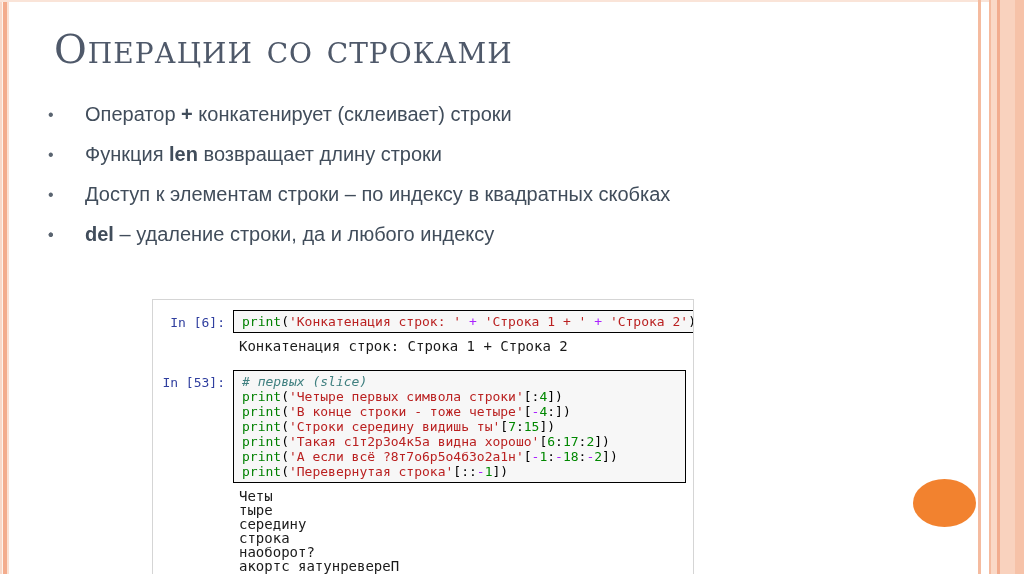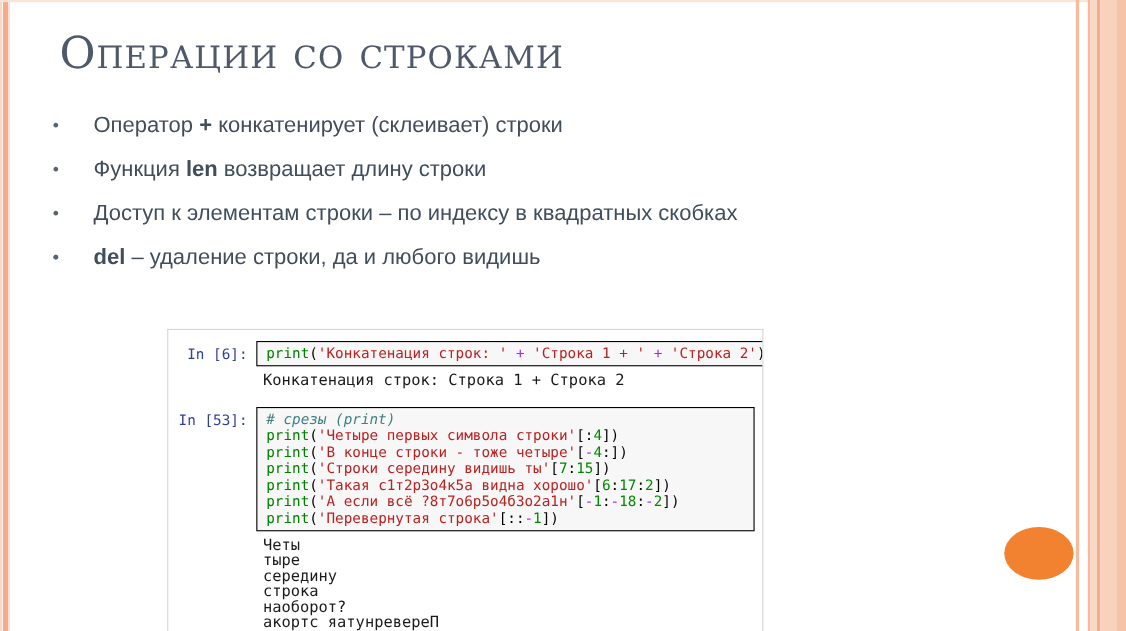--- a/index.html
+++ b/index.html
@@ -53,35 +53,35 @@
   <div class="right-band"></div>
   <div class="ellipse"></div>
 
   <h1 class="title">Операции со строками</h1>
 
   <ul class="bullets">
       <li class="bullet-item"><span class="bullet-dot">•</span><span class="bullet-text"><span>Оператор </span><span class="b">+</span><span> конкатенирует (склеивает) строки</span></span></li>
       <li class="bullet-item"><span class="bullet-dot">•</span><span class="bullet-text"><span>Функция </span><span class="b">len</span><span> возвращает длину строки</span></span></li>
       <li class="bullet-item"><span class="bullet-dot">•</span><span class="bullet-text"><span>Доступ к элементам строки – по индексу в квадратных скобках</span></span></li>
       <li class="bullet-item"><span class="bullet-dot">•</span></li>
-      <li class="bullet-item"><span class="bullet-dot">•</span><span class="bullet-text"><span class="b">del</span><span> – удаление строки, да и любого видишь</span></span></li>
+      <li class="bullet-item"><span class="bullet-dot">•</span><span class="bullet-text"><span class="b">del</span><span> – удаление строки, да и любого индексу</span></span></li>
     </ul>
 
   <div class="nb">
       <div class="nb-row">
         <div class="nb-prompt">In [6]:</div>
         <div class="nb-input">
           <div class="code-line"><span class="tok-kw">print</span><span class="tok-pln">(</span><span class="tok-str">'Конкатенация строк: '</span><span class="tok-op"> + </span><span class="tok-str">'Строка 1 + '</span><span class="tok-op"> + </span><span class="tok-str">'Строка 2'</span><span class="tok-pln">)</span></div>
         </div>
       </div>
       <pre class="nb-output">Конкатенация строк: Строка 1 + Строка 2</pre>
       <div class="nb-row">
         <div class="nb-prompt">In [53]:</div>
         <div class="nb-input">
-          <div class="code-line"><span class="tok-cmt"># срезы (print)</span></div>
+          <div class="code-line"><span class="tok-cmt"># первых (slice)</span></div>
           <div class="code-line"><span class="tok-kw">print</span><span class="tok-pln">(</span><span class="tok-str">'Четыре первых символа строки'</span><span class="tok-pln">[:</span><span class="tok-num">4</span><span class="tok-pln">])</span></div>
           <div class="code-line"><span class="tok-kw">print</span><span class="tok-pln">(</span><span class="tok-str">'В конце строки - тоже четыре'</span><span class="tok-pln">[</span><span class="tok-op">-</span><span class="tok-num">4</span><span class="tok-pln">:])</span></div>
           <div class="code-line"><span class="tok-kw">print</span><span class="tok-pln">(</span><span class="tok-str">'Строки середину видишь ты'</span><span class="tok-pln">[</span><span class="tok-num">7</span><span class="tok-pln">:</span><span class="tok-num">15</span><span class="tok-pln">])</span></div>
           <div class="code-line"><span class="tok-kw">print</span><span class="tok-pln">(</span><span class="tok-str">'Такая с1т2р3о4к5а видна хорошо'</span><span class="tok-pln">[</span><span class="tok-num">6</span><span class="tok-pln">:</span><span class="tok-num">17</span><span class="tok-pln">:</span><span class="tok-num">2</span><span class="tok-pln">])</span></div>
           <div class="code-line"><span class="tok-kw">print</span><span class="tok-pln">(</span><span class="tok-str">'А если всё ?8т7о6р5о4б3о2а1н'</span><span class="tok-pln">[</span><span class="tok-op">-</span><span class="tok-num">1</span><span class="tok-pln">:</span><span class="tok-op">-</span><span class="tok-num">18</span><span class="tok-pln">:</span><span class="tok-op">-</span><span class="tok-num">2</span><span class="tok-pln">])</span></div>
           <div class="code-line"><span class="tok-kw">print</span><span class="tok-pln">(</span><span class="tok-str">'Перевернутая строка'</span><span class="tok-pln">[::</span><span class="tok-op">-</span><span class="tok-num">1</span><span class="tok-pln">])</span></div>
         </div>
       </div>
       <pre class="nb-output">Четы
 тыре

